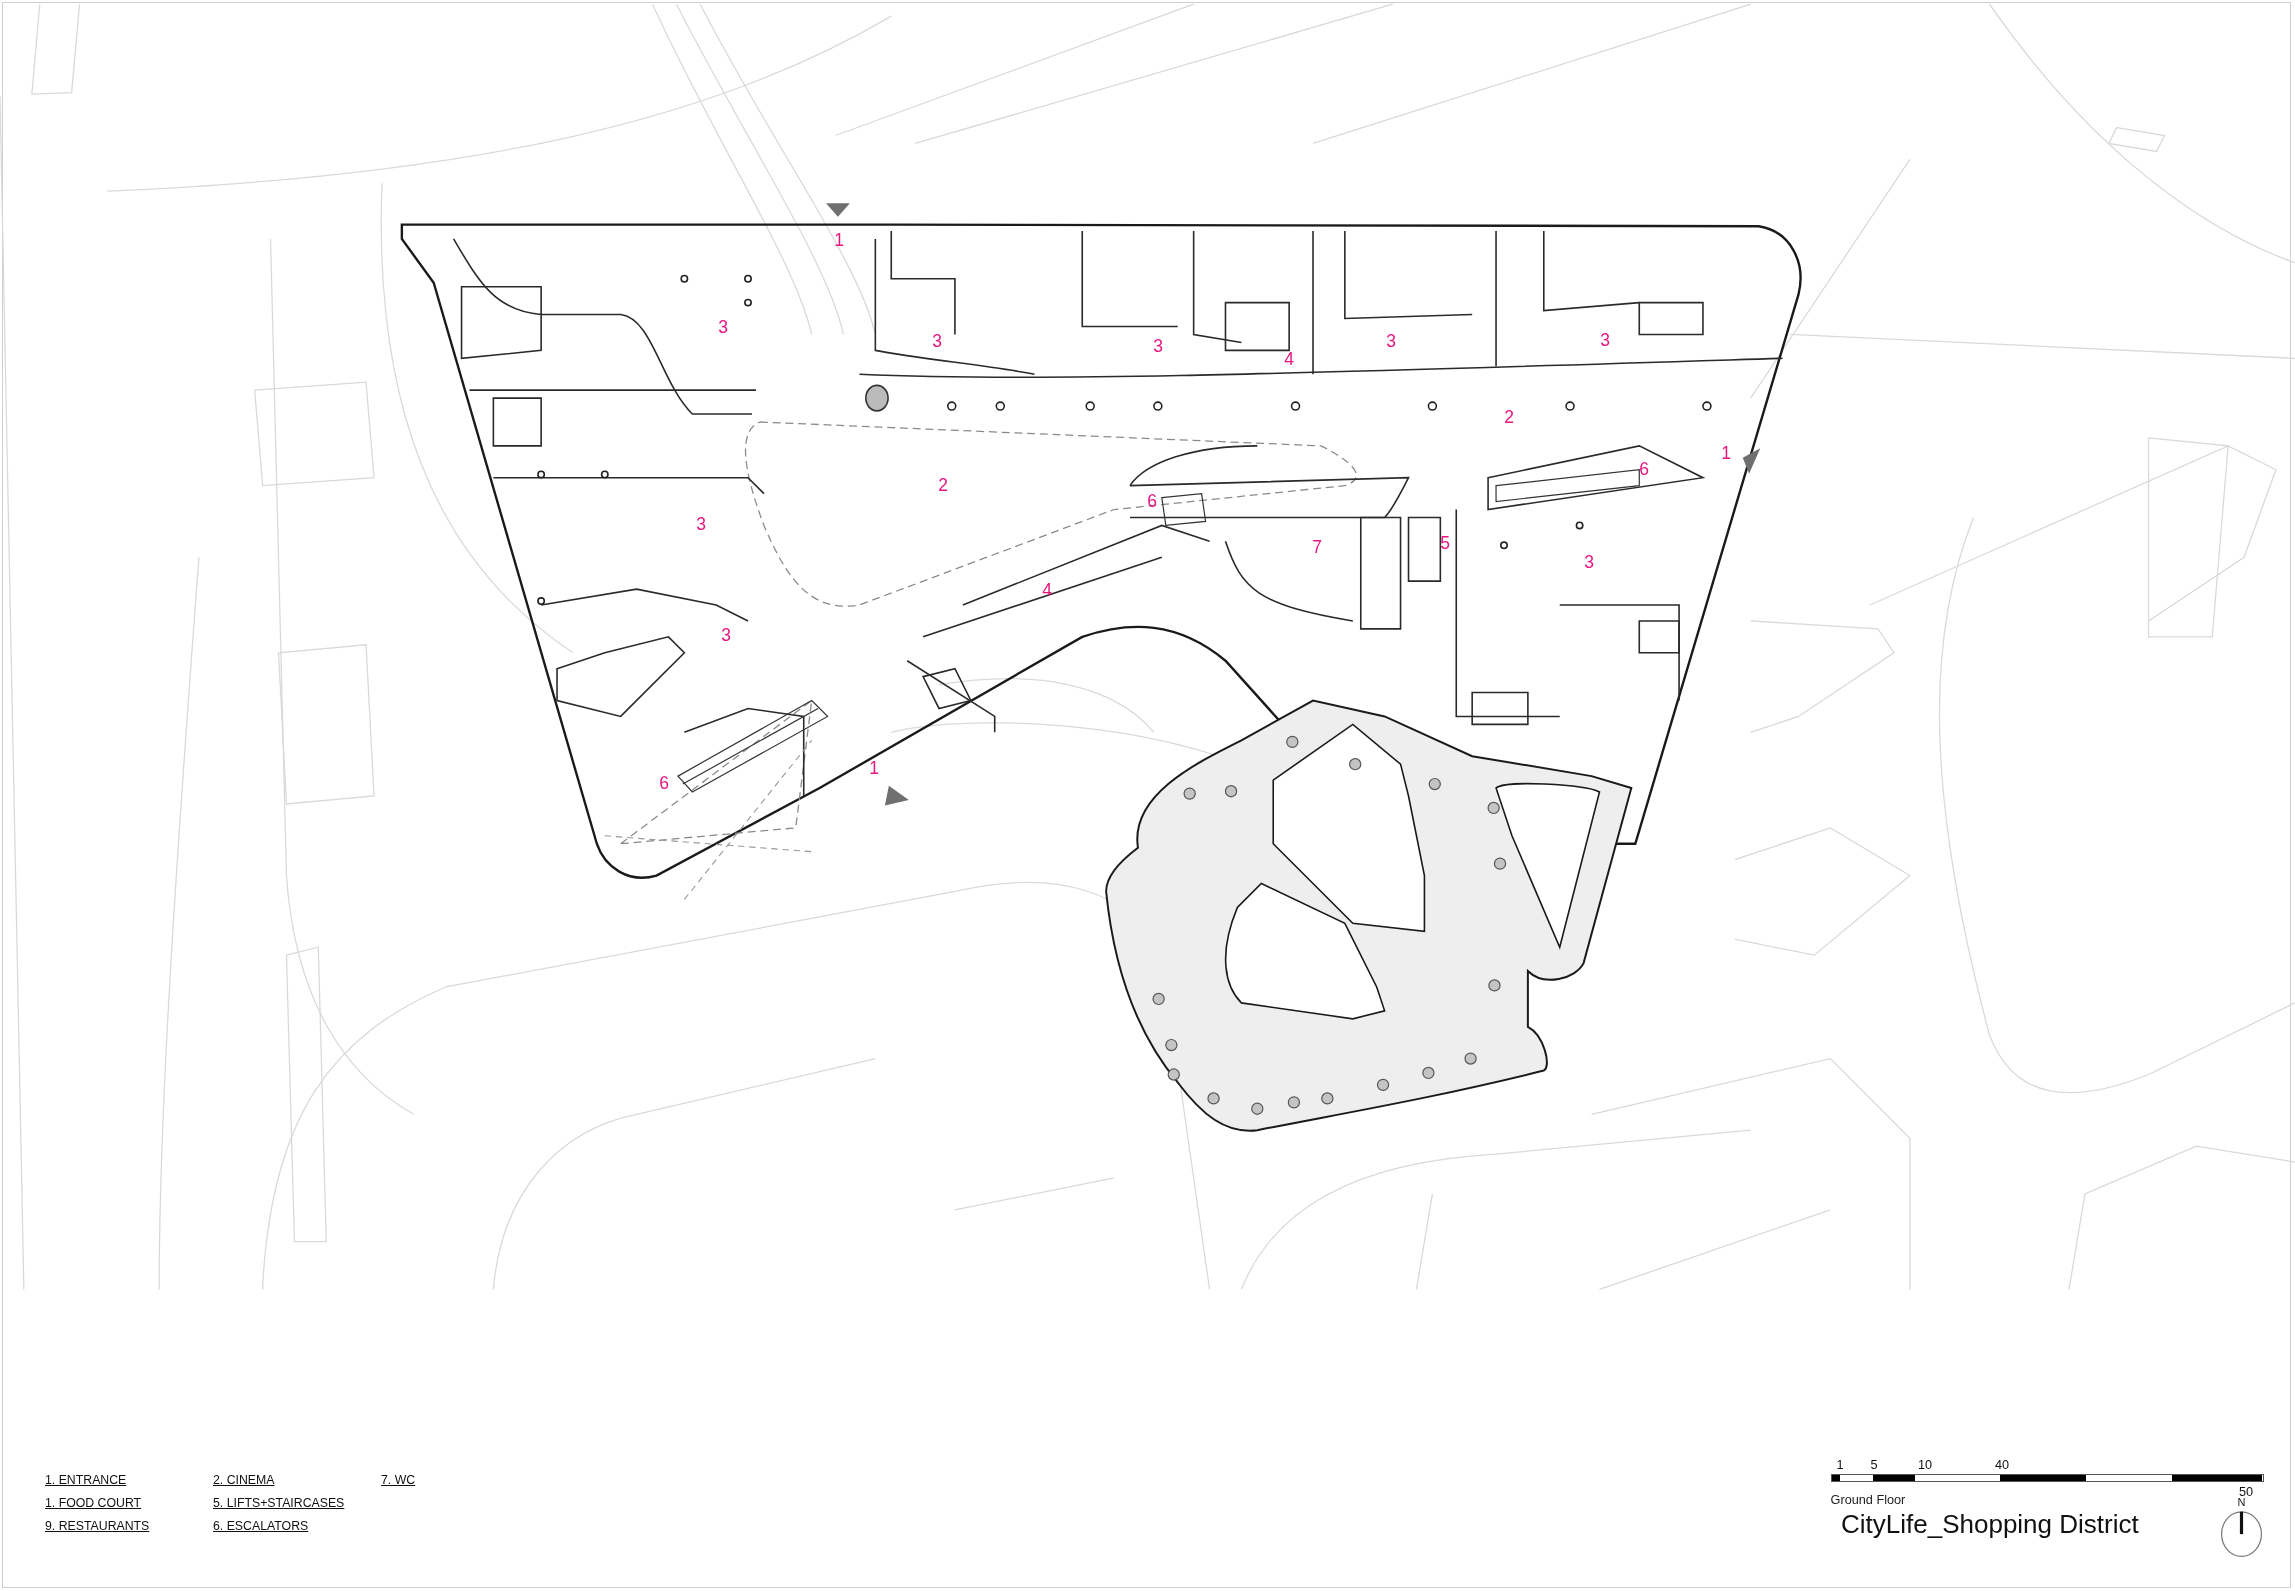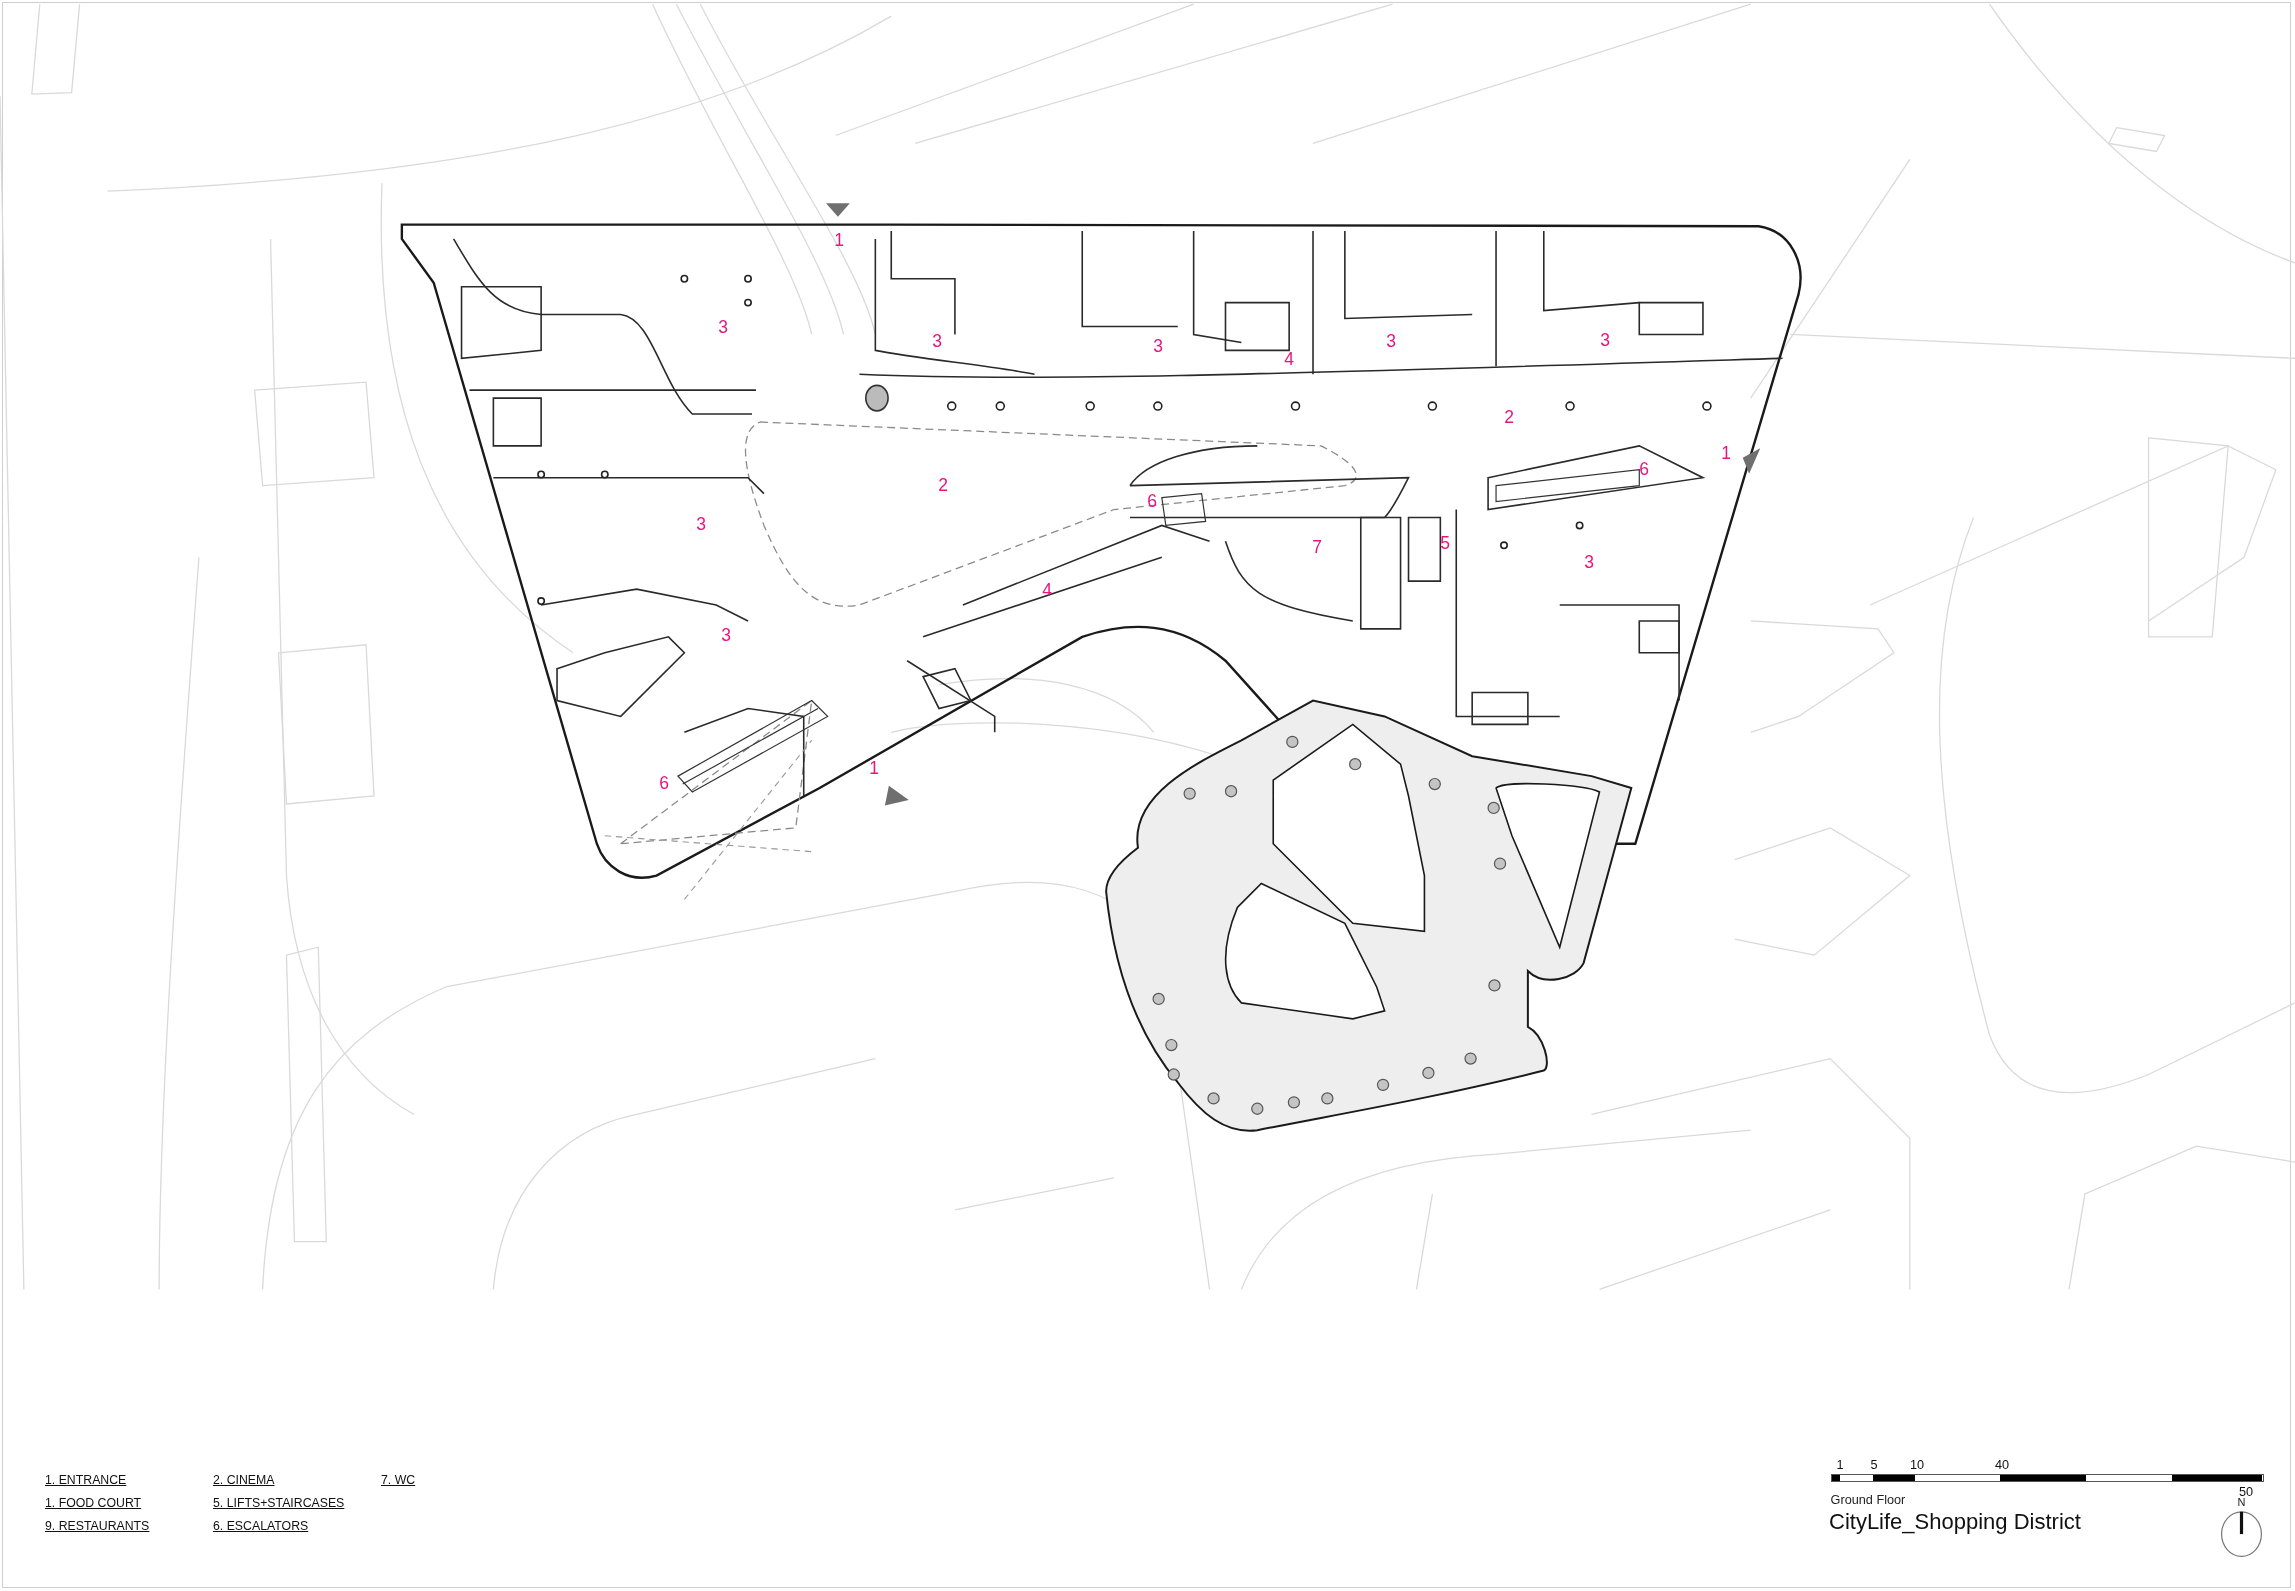--- a/index.html
+++ b/index.html
@@ -8,21 +8,21 @@
   svg.plan { position:absolute; left:0; top:0; width:2295px; height:1592px; }
   .lbl { position:absolute; color:#e8157f; font-size:17.5px; line-height:1; transform:translate(-50%,-50%); }
   .legend { position:absolute; left:45px; top:1472px; font-size:12.3px; color:#111; }
   .legend .col { position:absolute; width:167px;text-decoration:underline; }
   .legend .item { height:23px; line-height:17.5px; white-space:nowrap; }
   .title-block { position:absolute; left:1829px; top:1458px; width:446px; height:119px; }
   .scale-nums span { position:absolute; top:0; font-size:12.7px; color:#111; transform:translateX(-50%); }
   .scalebar { position:absolute; left:1.6px; top:16px; width:431px; height:6.4px; border:0.8px solid #555; display:flex; }
   .scalebar div { height:100%; }
   .sub-title { position:absolute; left:1.6px; top:35px; font-size:12.7px; color:#222; }
-  .main-title { position:absolute; left:0px; top:51px; font-size:22px; color:#111; white-space:nowrap; }
+  .main-title { position:absolute; left:12px; top:51px; font-size:26px; color:#111; white-space:nowrap; }
   .north { position:absolute; left:390px; top:38px; width:45px; height:60px; }
   .north .n { position:absolute; left:0; width:45px; top:0; text-align:center; font-size:11px; color:#222; }
 </style>
 </head>
 <body>
 
 <div class="frame"></div>
 
 <svg class="plan" viewBox="0 0 2884 2000" xmlns="http://www.w3.org/2000/svg">
 
@@ -215,21 +215,21 @@
   </div>
   <div class="col" style="left:336px;">
     <div class="item">7. WC</div>
   </div>
 </div>
 
 <div class="title-block">
   <div class="scale-nums">
     <span style="left:11px;">1</span>
     <span style="left:45px;">5</span>
-    <span style="left:88px;">10</span>
+    <span style="left:96px;">10</span>
     <span style="left:173px;">40</span>
     <span style="left:417px;margin-top:27px;">50</span>
   </div>
   <div class="scalebar">
     <div style="width:8.8px;background:#000;"></div>
     <div style="width:33px;background:#fff;"></div>
     <div style="width:42px;background:#000;"></div>
     <div style="width:85px;background:#fff;"></div>
     <div style="width:86px;background:#000;"></div>
     <div style="width:86px;background:#fff;"></div>

